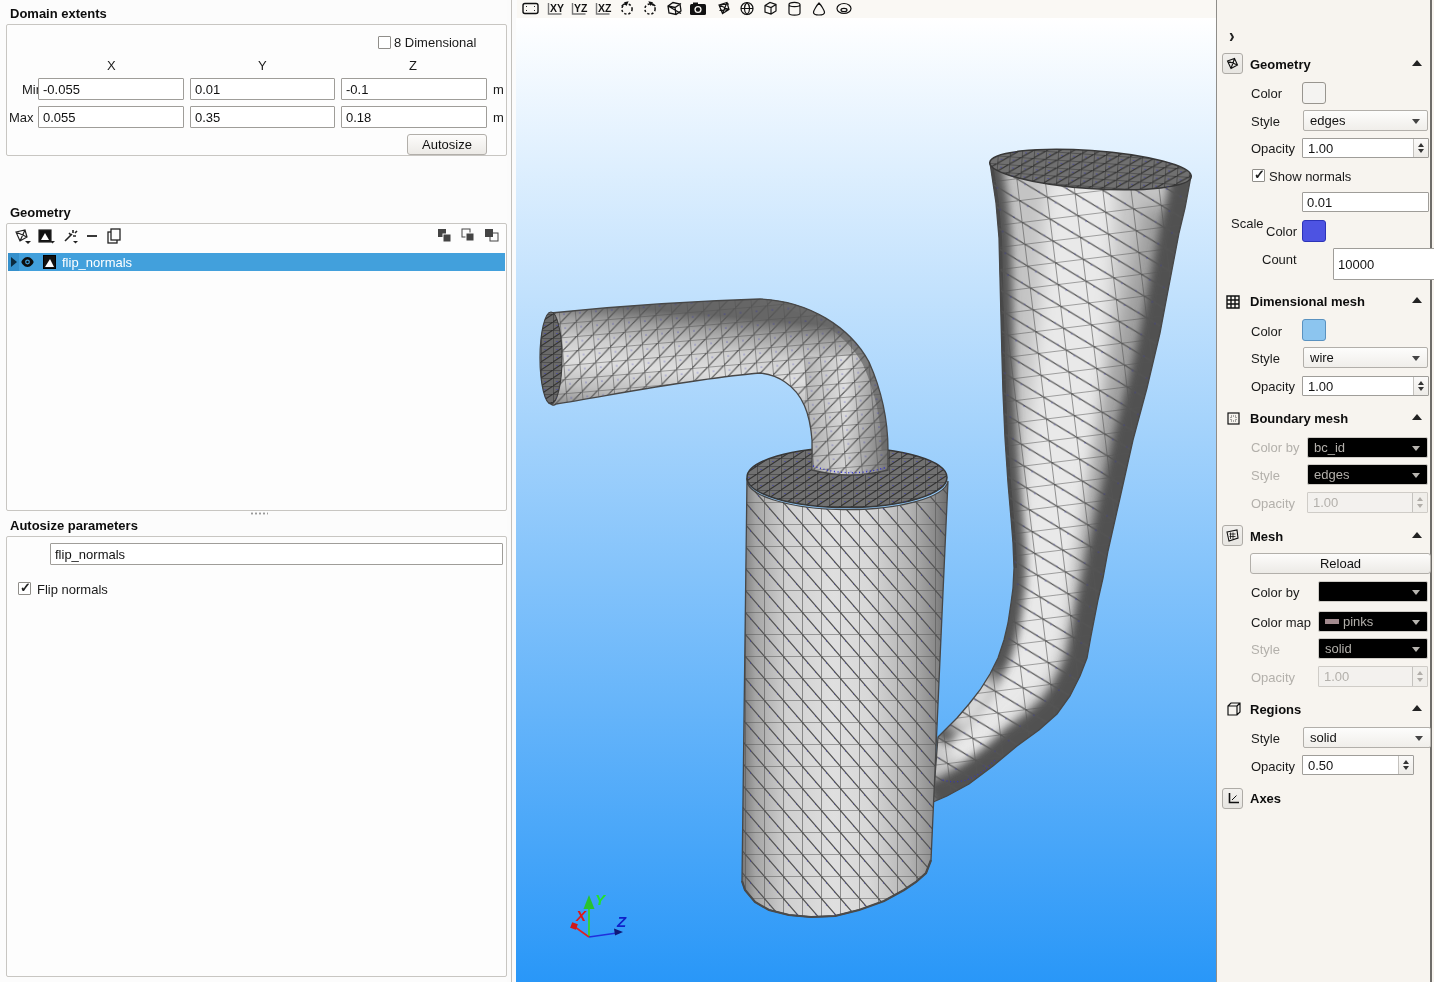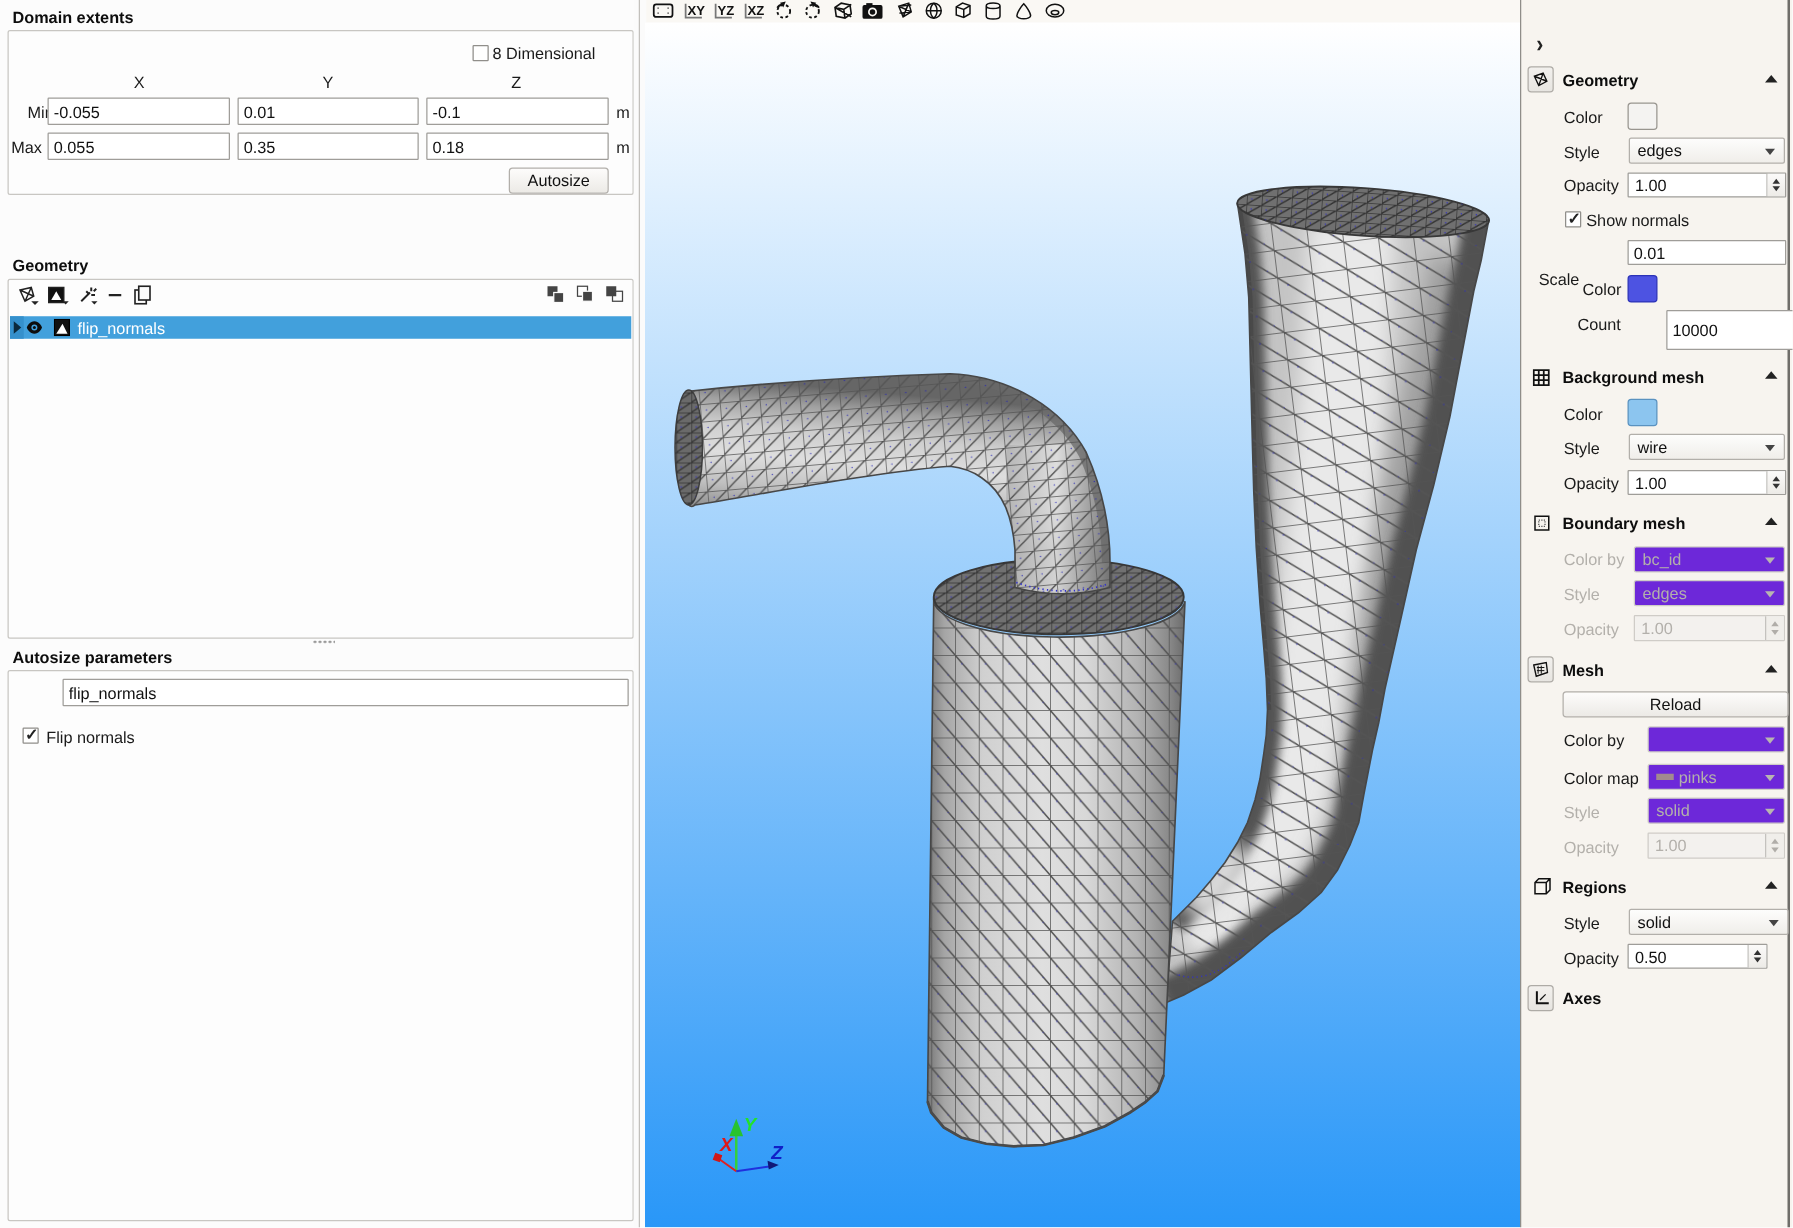--- a/index.html
+++ b/index.html
@@ -15,21 +15,21 @@
  background:linear-gradient(#fdfcfb,#eceae6);display:flex;align-items:center;justify-content:center;
  font-size:13px;color:#111;box-sizing:border-box;}
 .cb{position:absolute;width:13px;height:13px;border:1px solid #908e8a;background:#fff;
  box-sizing:border-box;border-radius:1px;}
 .ck{position:absolute;font-size:13px;font-weight:bold;color:#222;}
 .dd{position:absolute;border:1px solid #b2afaa;border-radius:2px;
  background:linear-gradient(#fdfdfc,#f0eeea);box-sizing:border-box;display:flex;align-items:center;
  font-size:13px;color:#111;padding-left:6px;}
 .dd .ar{position:absolute;right:7px;top:50%;margin-top:-2px;width:0;height:0;
  border-left:4px solid transparent;border-right:4px solid transparent;border-top:5px solid #444;}
-.dd.dis{background:#6d28d9;border-color:#cfccc7;color:#b3b0ab;}
+.dd.dis{background:#000000;border-color:#cfccc7;color:#b3b0ab;}
 .dd.dis .ar{border-top-color:#b8b5b0;}
 .spin{position:absolute;border:1px solid #9f9d99;background:#fff;box-sizing:border-box;
  font-size:13px;color:#111;display:flex;align-items:center;padding-left:5px;border-radius:1px;}
 .spin.dis{background:#f3f1ee;border-color:#cfccc7;color:#b3b0ab;}
 .sbtn{position:absolute;right:0;top:0;width:15px;height:100%;box-sizing:border-box;
  border-left:1px solid #c4c2be;background:linear-gradient(#fbfaf9,#edebe7);}
 .sbtn:before{content:"";position:absolute;left:4px;top:4px;width:0;height:0;
  border-left:3.5px solid transparent;border-right:3.5px solid transparent;border-bottom:4px solid #333;}
 .sbtn:after{content:"";position:absolute;left:4px;bottom:4px;width:0;height:0;
  border-left:3.5px solid transparent;border-right:3.5px solid transparent;border-top:4px solid #333;}
@@ -315,21 +315,21 @@
 <div class="lbl" style="left:1231px;top:196px;margin-top:20px;">Scale</div>
 <div class="inp" style="left:1302px;top:192px;width:127px;height:20px;">0.01</div>
 <div class="lbl" style="left:1266px;top:224px;">Color</div>
 <div class="swatch" style="left:1302px;top:220px;width:24px;height:22px;background:#4d53e2;border-color:#2c33b8;"></div>
 <div class="lbl" style="left:1262px;top:252px;">Count</div>
 <div class="inp" style="left:1333px;top:248px;width:127px;height:32px;">10000</div>
 
 <svg class="abs" style="left:1226px;top:295px;" width="14" height="14" viewBox="0 0 14 14">
  <path d="M1 1 H13 V13 H1 Z M1 5 H13 M1 9 H13 M5 1 V13 M9 1 V13" stroke="#111" fill="none" stroke-width="1.4"></path>
 </svg>
-<div class="hdr" style="left:1250px;top:294px;">Background mesh</div>
+<div class="hdr" style="left:1250px;top:294px;">Dimensional mesh</div>
 <div class="colap" style="left:1412px;top:297px;"></div>
 <div class="lbl" style="left:1251px;top:324px;">Color</div>
 <div class="swatch" style="left:1302px;top:319px;width:24px;height:22px;background:#8cc5ef;border-color:#5a92c0;"></div>
 <div class="lbl" style="left:1251px;top:351px;">Style</div>
 <div class="dd" style="left:1303px;top:347px;width:125px;height:21px;">wire<span class="ar"></span></div>
 <div class="lbl" style="left:1251px;top:379px;">Opacity</div>
 <div class="spin" style="left:1302px;top:376px;width:127px;height:20px;">1.00<span class="sbtn"></span></div>
 
 <svg class="abs" style="left:1227px;top:412px;" width="13" height="13" viewBox="0 0 13 13">
  <rect x="1" y="1" width="11" height="11" fill="none" stroke="#111" stroke-width="1.2"></rect>

